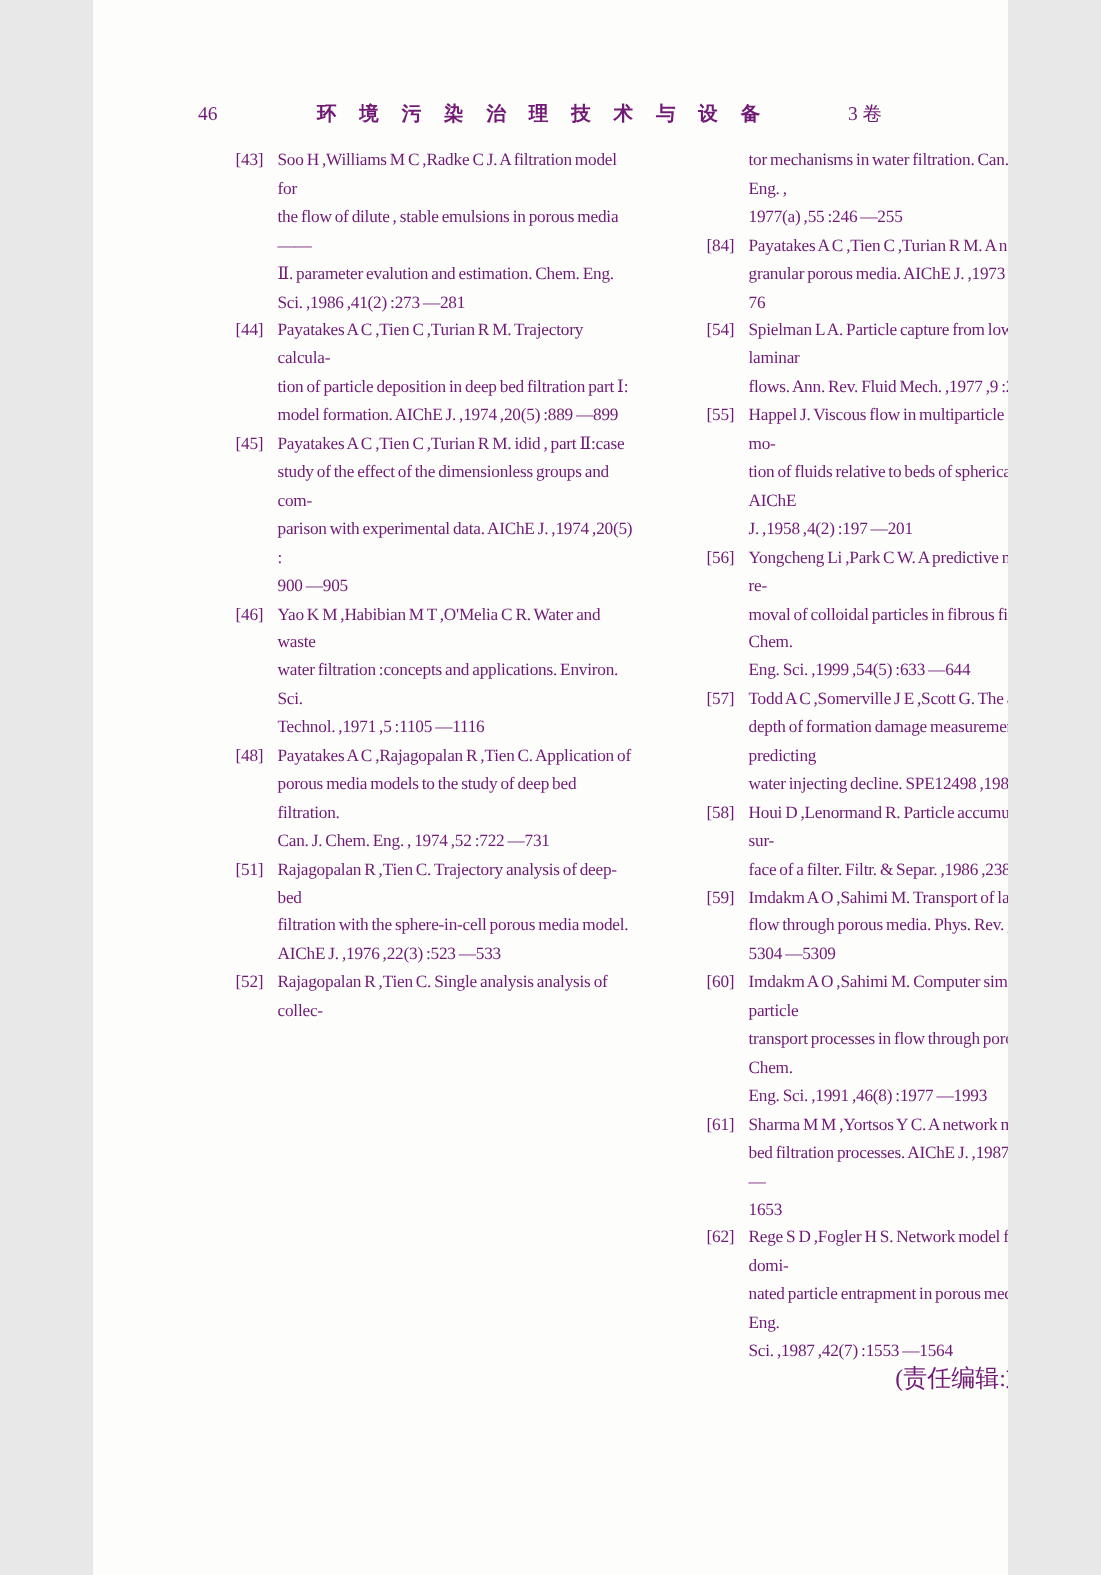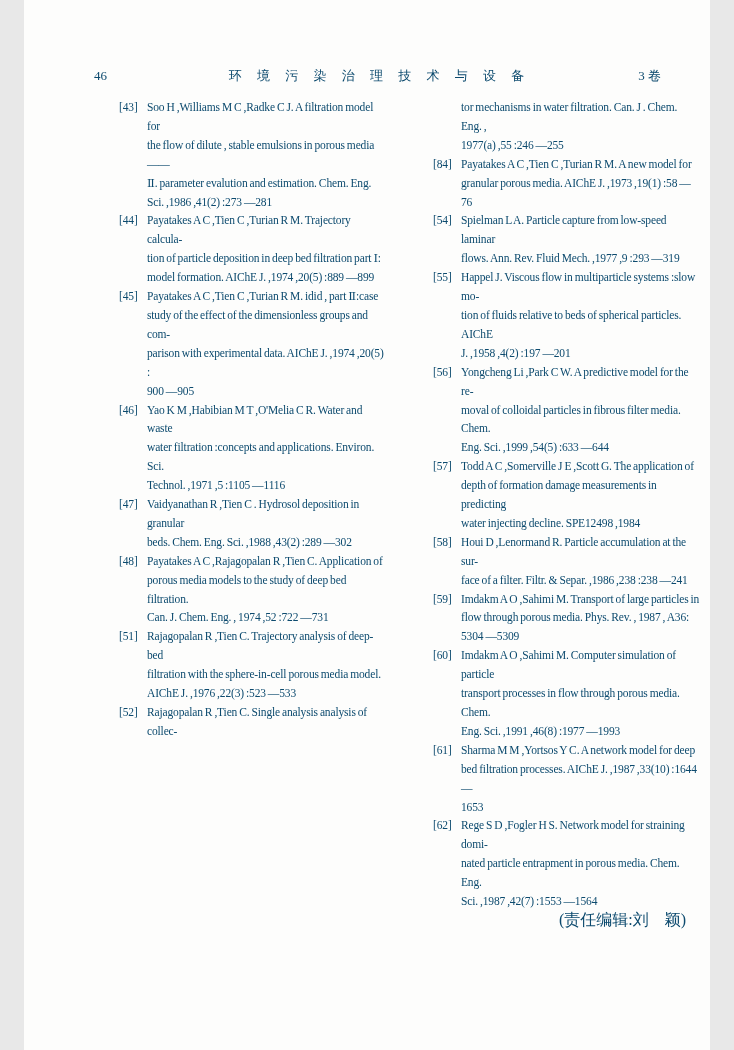--- a/index.html
+++ b/index.html
@@ -2,48 +2,49 @@
 <html><head>
 <meta charset="utf-8">
 <style>
   html, body {
     margin: 0;
     padding: 0;
     background: #e8e8e8;
   }
   .page {
     position: relative;
-    width: 686px;
+    width: 610px;
     height: 1050px;
     margin: 0 auto;
     background: #fdfdfc;
-    color: #0c4a6e;
+    color: #701a75;
     font-family: "Liberation Serif", "DejaVu Serif", "DejaVu Sans", serif;
     box-sizing: border-box;
-    padding: 66px 37px 0 62px;
+    padding: 66px 72px 0 62px;
     overflow: hidden;
   }
   header.page-header {
     position: relative;
     height: 20px;
     font-size: 13px;
     line-height: 20px;
     margin-bottom: 12px;
   }
   .page-number {
     position: absolute;
     left: 8px;
     top: 0;
   }
   .journal-title {
     position: absolute;
     left: 0;
     right: 0;
     text-align: center;
     letter-spacing: 6px;
+    font-weight: bold;
   }
   .volume {
     position: absolute;
     right: 12px;
     top: 0;
   }
   main.columns {
     display: flex;
     gap: 14px;
   }
@@ -93,22 +94,20 @@
           <div class="ref"><span class="ref-label">[44]</span><span class="ref-text">Payatakes A C ,Tien C ,Turian R M.  Trajectory calcula-
 tion of particle deposition in deep bed filtration part Ⅰ:
 model formation.  AIChE J. ,1974 ,20(5) :889 —899</span></div>
           <div class="ref"><span class="ref-label">[45]</span><span class="ref-text">Payatakes A C ,Tien C ,Turian R M.  idid , part Ⅱ:case
 study of the effect of the dimensionless groups and com-
 parison with experimental data.  AIChE J. ,1974 ,20(5) :
 900 —905</span></div>
           <div class="ref"><span class="ref-label">[46]</span><span class="ref-text">Yao K M ,Habibian M T ,O'Melia C R.  Water and waste
 water filtration :concepts and applications.  Environ.  Sci.
 Technol. ,1971 ,5 :1105 —1116</span></div>
-          <div class="ref"><span class="ref-label">[47]</span><span class="ref-text">Vaidyanathan R ,Tien C .  Hydrosol deposition in granular
-beds.  Chem.  Eng.  Sci. ,1988 ,43(2) :289 —302</span></div>
           <div class="ref"><span class="ref-label">[48]</span><span class="ref-text">Payatakes A C ,Rajagopalan R ,Tien C.  Application of
 porous media models to the study of deep bed filtration.
 Can.  J.  Chem.  Eng. , 1974 ,52 :722 —731</span></div>
           <div class="ref"><span class="ref-label">[51]</span><span class="ref-text">Rajagopalan R ,Tien C.  Trajectory analysis of deep-bed
 filtration with the sphere-in-cell porous media model.
 AIChE J. ,1976 ,22(3) :523 —533</span></div>
           <div class="ref"><span class="ref-label">[52]</span><span class="ref-text">Rajagopalan R ,Tien C.  Single analysis analysis of collec-</span></div>
         </div>
     </div>
     <div class="col">

